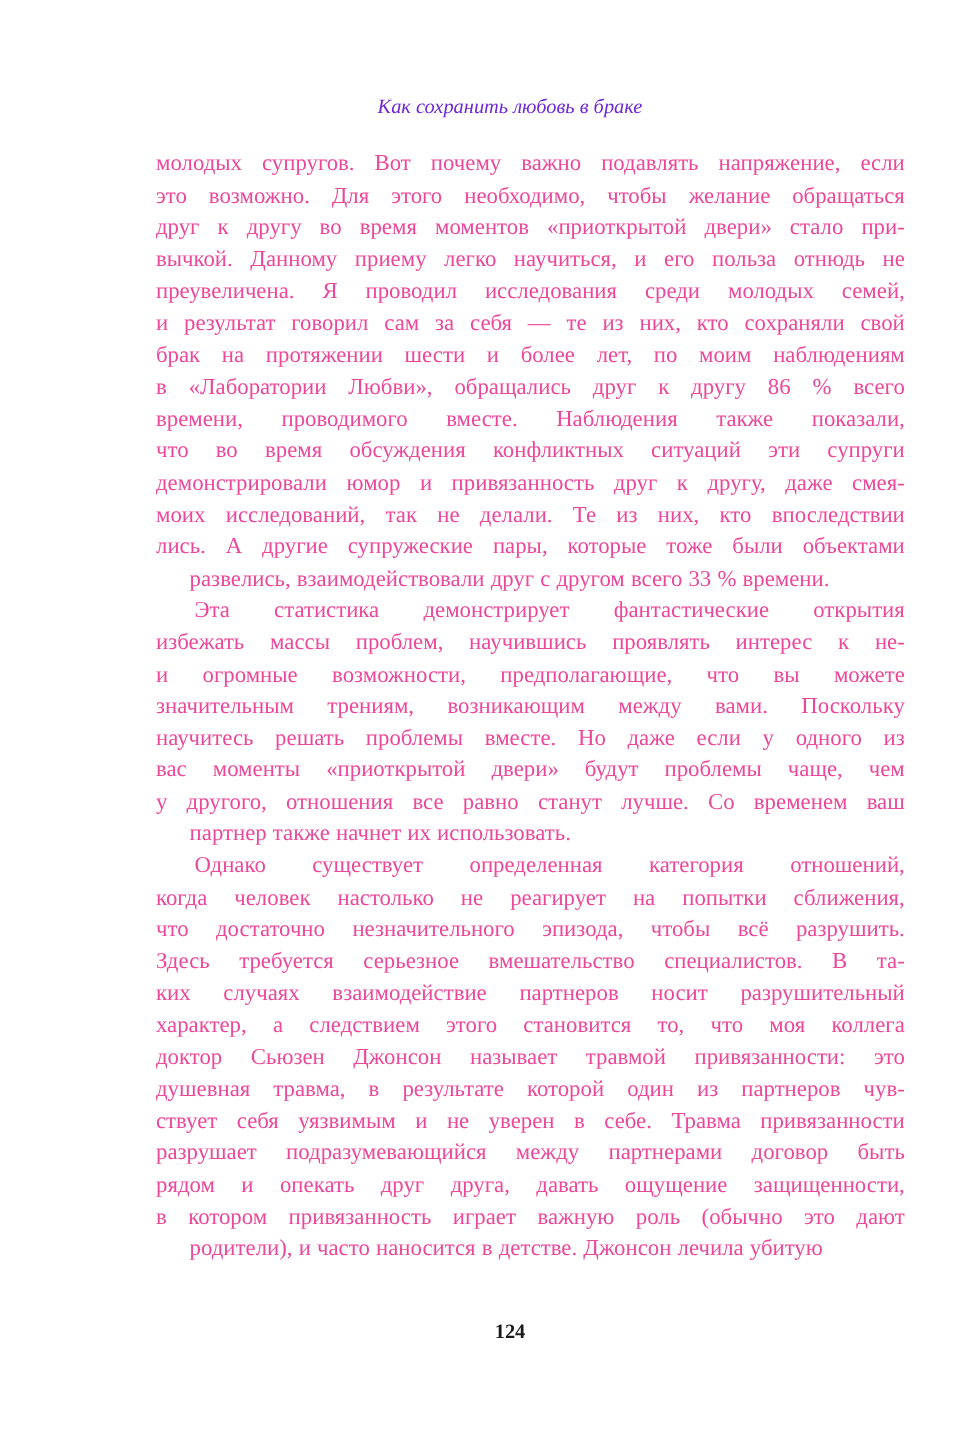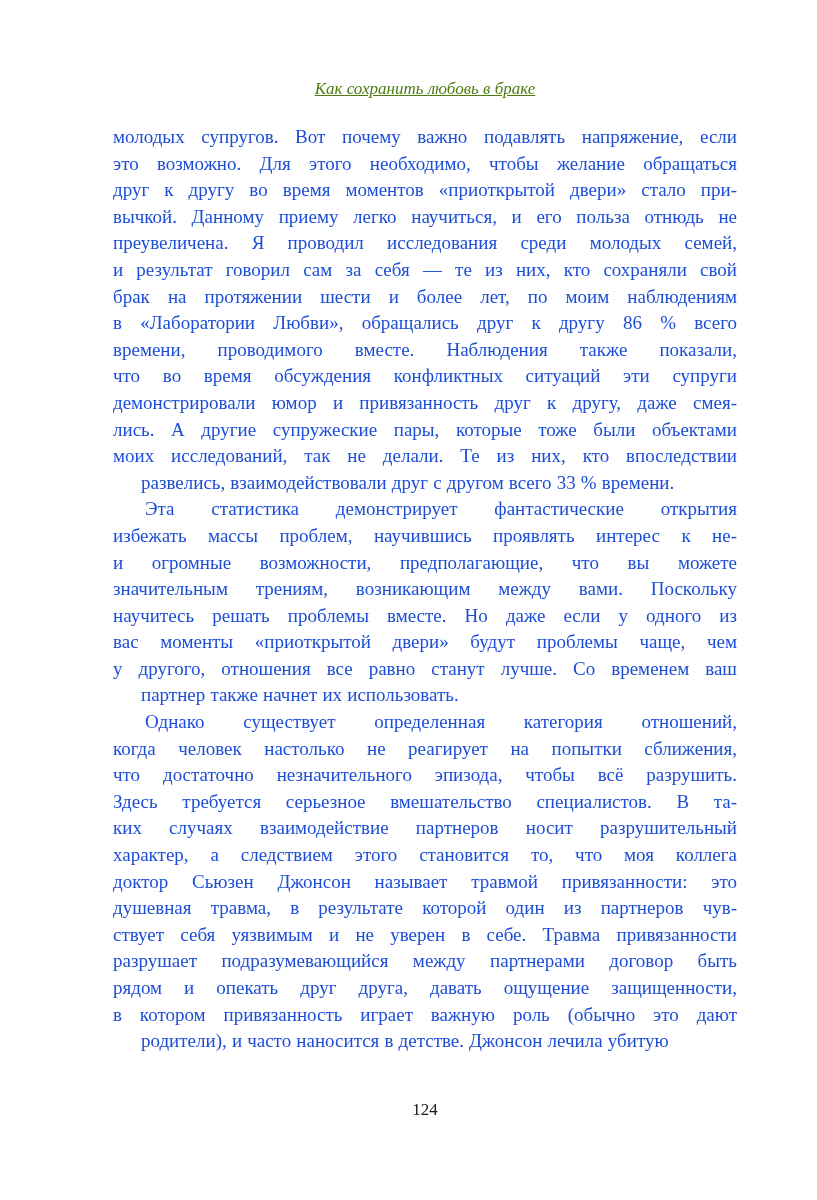--- a/index.html
+++ b/index.html
@@ -22,30 +22,29 @@
   }
   .running-header {
     position: absolute;
     top: 79px;
     left: 113px;
     width: 624px;
     text-align: center;
     font-style: italic;
     font-size: 17px;
     line-height: 20px;
-    color: #4d7c0f;
-    text-decoration: underline;
+    color: #6d28d9;
   }
   .body-text {
     position: absolute;
     top: 124px;
-    left: 113px;
+    left: 130px;
     width: 624px;
     font-size: 19px;
-    color: #1d4ed8;
+    color: #ec4899;
   }
   .paragraph {
     margin: 0;
     padding: 0;
   }
   .line {
     line-height: 26.6px;
     text-align: justify;
     text-align-last: justify;
     word-spacing: 0.02em;
@@ -56,21 +55,21 @@
   }
   .line.first-indent {
     text-indent: 32px;
   }
   .page-number {
     position: absolute;
     top: 1100px;
     left: 113px;
     width: 624px;
     text-align: center;
-    font-weight: normal;
+    font-weight: bold;
     font-size: 17px;
     color: #1a1a1a;
   }
 </style>
 </head>
 <body>
 
 <div class="page">
   <div class="running-header">Как сохранить любовь в браке</div>
 
@@ -80,22 +79,22 @@
         <div class="line">это возможно. Для этого необходимо, чтобы желание обращаться</div>
         <div class="line">друг к другу во время моментов «приоткрытой двери» стало при-</div>
         <div class="line">вычкой. Данному приему легко научиться, и его польза отнюдь не</div>
         <div class="line">преувеличена. Я проводил исследования среди молодых семей,</div>
         <div class="line">и результат говорил сам за себя — те из них, кто сохраняли свой</div>
         <div class="line">брак на протяжении шести и более лет, по моим наблюдениям</div>
         <div class="line">в «Лаборатории Любви», обращались друг к другу 86 % всего</div>
         <div class="line">времени, проводимого вместе. Наблюдения также показали,</div>
         <div class="line">что во время обсуждения конфликтных ситуаций эти супруги</div>
         <div class="line">демонстрировали юмор и привязанность друг к другу, даже смея-</div>
+        <div class="line">моих исследований, так не делали. Те из них, кто впоследствии</div>
         <div class="line">лись. А другие супружеские пары, которые тоже были объектами</div>
-        <div class="line">моих исследований, так не делали. Те из них, кто впоследствии</div>
         <div class="line last">развелись, взаимодействовали друг с другом всего 33 % времени.</div>
       </div>
       <div class="paragraph">
         <div class="line first-indent">Эта статистика демонстрирует фантастические открытия</div>
         <div class="line">избежать массы проблем, научившись проявлять интерес к не-</div>
         <div class="line">и огромные возможности, предполагающие, что вы можете</div>
         <div class="line">значительным трениям, возникающим между вами. Поскольку</div>
         <div class="line">научитесь решать проблемы вместе. Но даже если у одного из</div>
         <div class="line">вас моменты «приоткрытой двери» будут проблемы чаще, чем</div>
         <div class="line">у другого, отношения все равно станут лучше. Со временем ваш</div>

